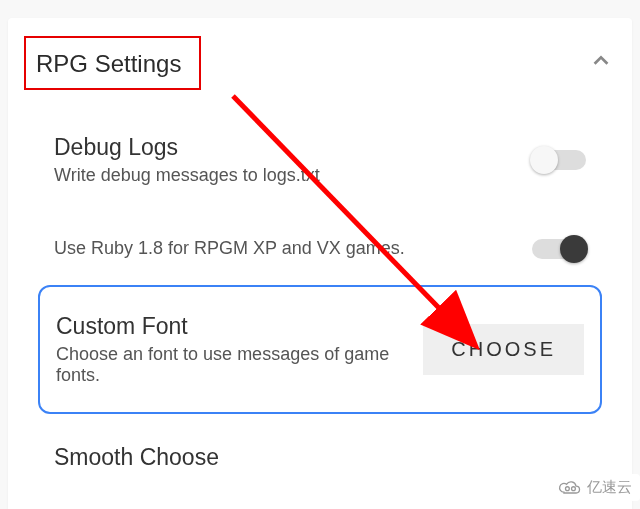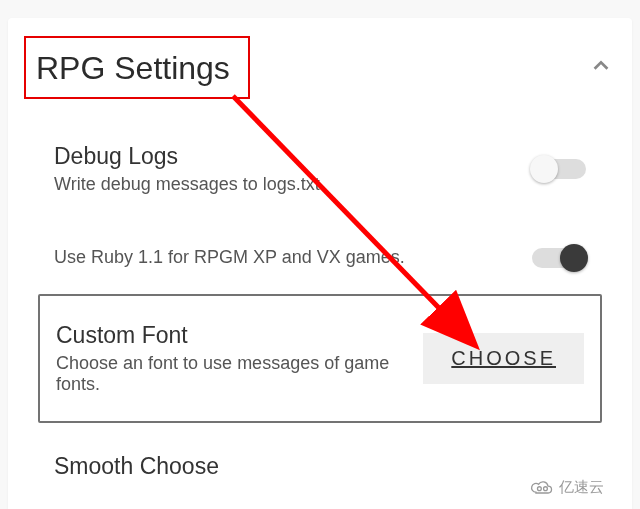--- a/index.html
+++ b/index.html
@@ -20,21 +20,21 @@
       box-shadow: 0 1px 3px rgba(0,0,0,0.05);
       position: relative;
     }
     .header {
       display: flex;
       align-items: center;
       justify-content: space-between;
       padding: 18px 20px 18px 16px;
     }
     .header-title {
-      font-size: 32px;
+      font-size: 24px;
       font-weight: 500;
       color: #2b2b2b;
     }
     .header-title-box {
       border: 2.5px solid #e60000;
       padding: 12px 18px 10px 10px;
     }
     .chevron {
       color: #888;
       font-weight: 600;
@@ -83,35 +83,34 @@
     .choose-btn {
       background: #efefef;
       padding: 14px 28px;
       font-size: 20px;
       letter-spacing: 3px;
       font-weight: 500;
       color: #333;
       border: none;
       cursor: pointer;
       flex-shrink: 0;
-      text-decoration: underline;
     }
     .highlight-red {
-      border: 2px solid #737373;
-      border-radius: 2px;
+      border: 2px solid #3b82f6;
+      border-radius: 12px;
     }
     .arrow-svg {
       position: absolute;
       top: 0; left: 0;
       pointer-events: none;
     }
     .watermark {
       position: absolute;
       bottom: 8px;
-      right: 28px;
+      right: 0;
       display: flex;
       align-items: center;
       gap: 4px;
       background: #fff;
       padding: 4px 8px;
       border-radius: 4px;
     }
     .watermark-icon {
       width: 26px; height: 16px;
     }
@@ -145,21 +144,21 @@
         <div class="item-title">Debug Logs</div>
         <div class="item-desc">Write debug messages to logs.txt</div>
       </div>
       <div class="toggle off">
         <div class="knob"></div>
       </div>
     </div>
 
     <div class="item">
       <div class="item-text">
-        <div class="item-desc">Use Ruby 1.1 for RPGM XP and VX games.</div>
+        <div class="item-desc">Use Ruby 1.8 for RPGM XP and VX games.</div>
       </div>
       <div class="toggle on">
         <div class="knob"></div>
       </div>
     </div>
 
     <div class="item highlight-red">
       <div class="item-text">
         <div class="item-title">Custom Font</div>
         <div class="item-desc">Choose an font to use messages of game fonts.</div>

